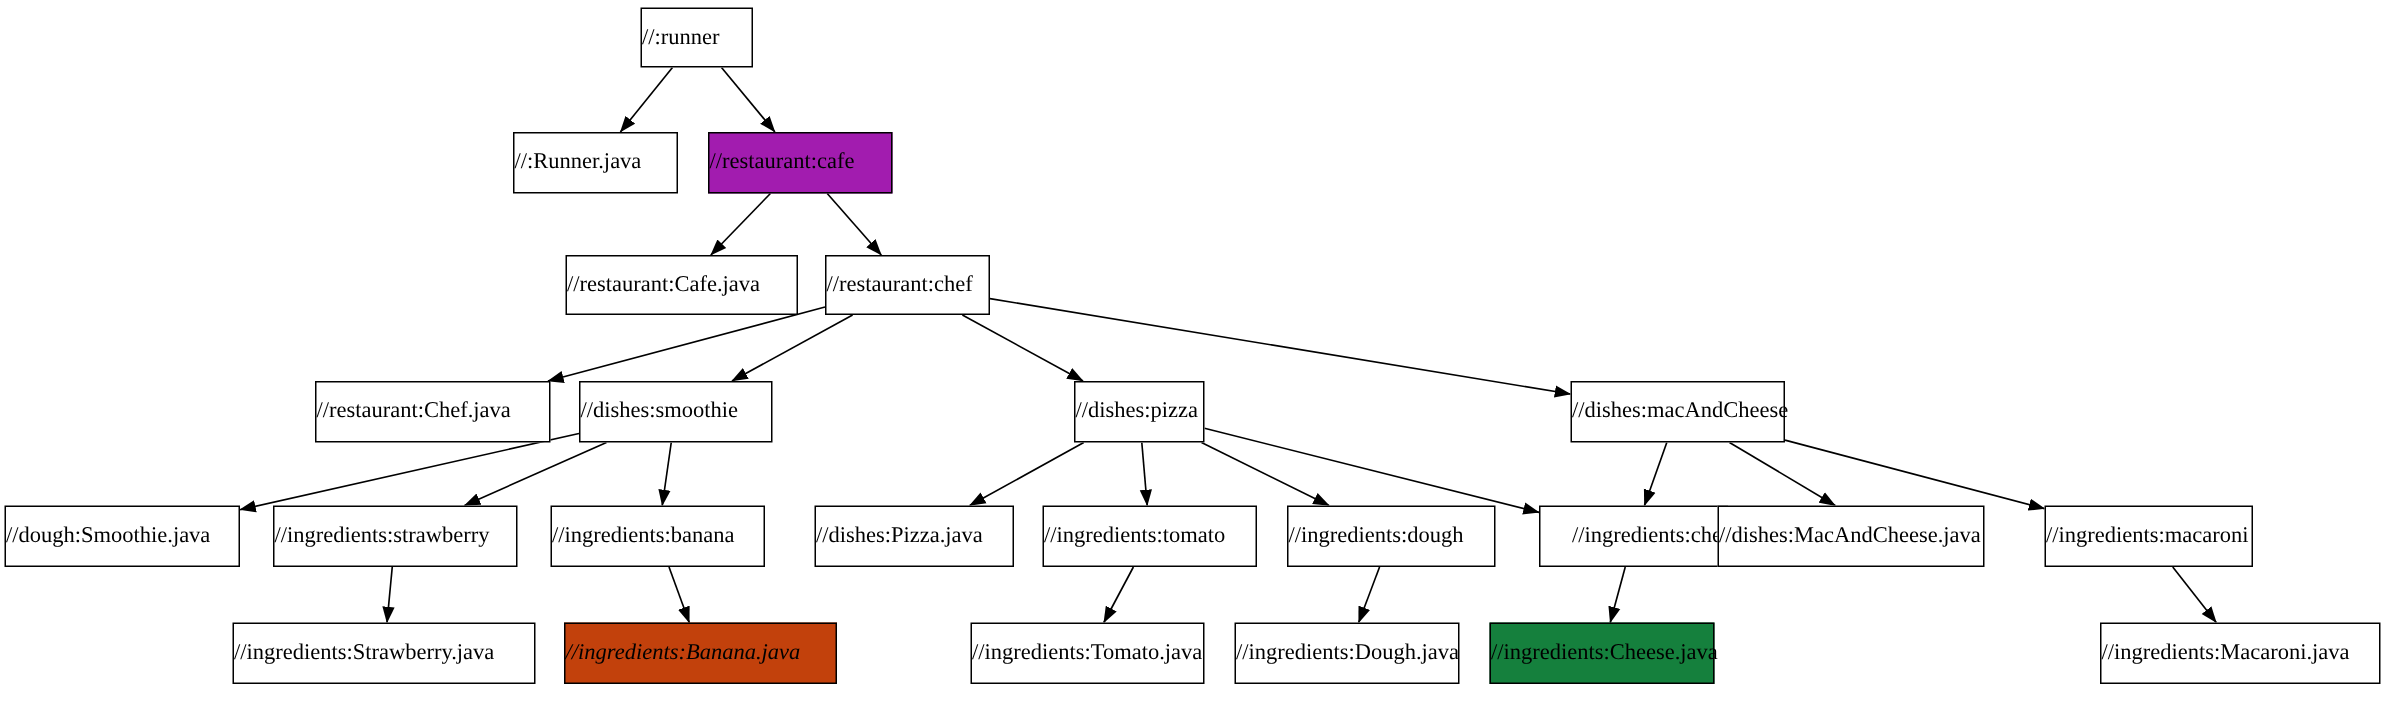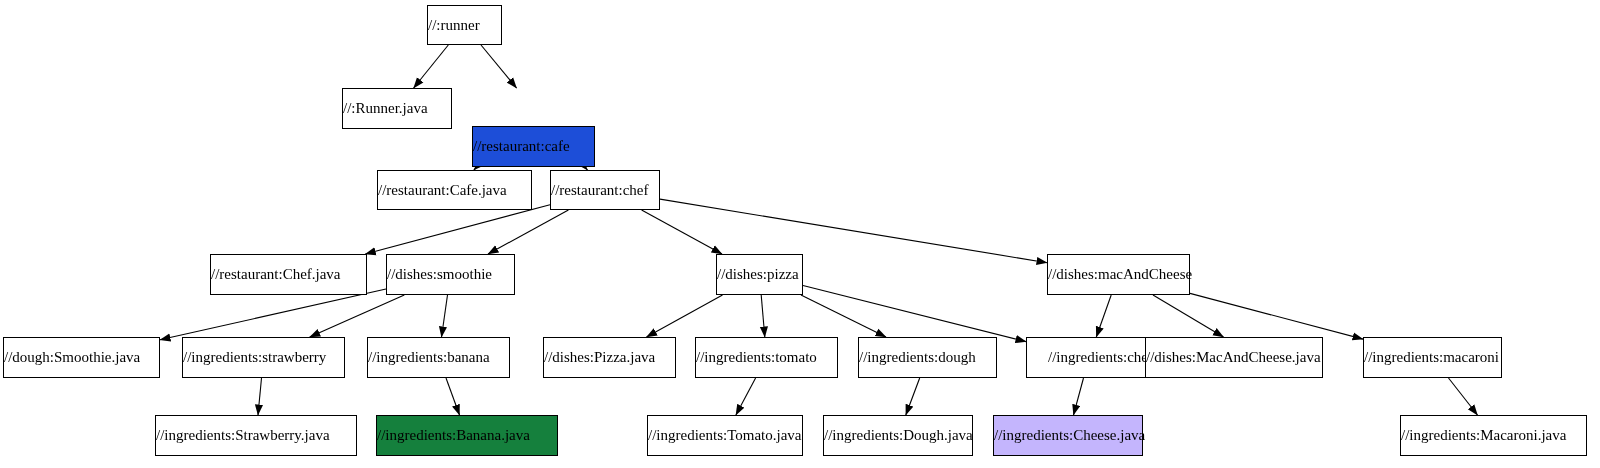--- a/index.html
+++ b/index.html
@@ -76,21 +76,21 @@
         <line x1="1448.5" y1="378.0" x2="1477.5" y2="415.0" stroke="#000000" stroke-width="1.1" class="edge-line" marker-end="url(#arrowhead)"></line>
       </g>
   </svg>
   <div id="node-layer">
       <div class="node" style="left: 427px; top: 5px; width: 75px; height: 40px; background: rgb(255, 255, 255); border-color: rgb(0, 0, 0); color: rgb(0, 0, 0);">
         <span>//:runner</span>
       </div>
       <div class="node" style="left: 342px; top: 88px; width: 110px; height: 41px; background: rgb(255, 255, 255); border-color: rgb(0, 0, 0); color: rgb(0, 0, 0);">
         <span>//:Runner.java</span>
       </div>
-      <div class="node" style="left: 472px; top: 88px; width: 123px; height: 41px; background: #1d4ed8; border-color: rgb(0, 0, 0); color: rgb(0, 0, 0); margin-top: 38px;">
+      <div class="node" style="left: 472px; top: 88px; width: 123px; height: 41px; background: #a21caf; border-color: rgb(0, 0, 0); color: rgb(0, 0, 0);">
         <span>//restaurant:cafe</span>
       </div>
       <div class="node" style="left: 377px; top: 170px; width: 155px; height: 40px; background: rgb(255, 255, 255); border-color: rgb(0, 0, 0); color: rgb(0, 0, 0);">
         <span>//restaurant:Cafe.java</span>
       </div>
       <div class="node" style="left: 550px; top: 170px; width: 110px; height: 40px; background: rgb(255, 255, 255); border-color: rgb(0, 0, 0); color: rgb(0, 0, 0);">
         <span>//restaurant:chef</span>
       </div>
       <div class="node" style="left: 210px; top: 254px; width: 157px; height: 41px; background: rgb(255, 255, 255); border-color: rgb(0, 0, 0); color: rgb(0, 0, 0);">
         <span>//restaurant:Chef.java</span>
@@ -127,29 +127,29 @@
       </div>
       <div class="node" style="left: 1145px; top: 337px; width: 178px; height: 41px; background: rgb(255, 255, 255); border-color: rgb(0, 0, 0); color: rgb(0, 0, 0);">
         <span>//dishes:MacAndCheese.java</span>
       </div>
       <div class="node" style="left: 1363px; top: 337px; width: 139px; height: 41px; background: rgb(255, 255, 255); border-color: rgb(0, 0, 0); color: rgb(0, 0, 0);">
         <span>//ingredients:macaroni</span>
       </div>
       <div class="node" style="left: 155px; top: 415px; width: 202px; height: 41px; background: rgb(255, 255, 255); border-color: rgb(0, 0, 0); color: rgb(0, 0, 0);">
         <span>//ingredients:Strawberry.java</span>
       </div>
-      <div class="node" style="left: 376px; top: 415px; width: 182px; height: 41px; background: #15803d; border-color: rgb(0, 0, 0); color: rgb(0, 0, 0);">
+      <div class="node" style="left: 376px; top: 415px; width: 182px; height: 41px; background: #c2410c; border-color: rgb(0, 0, 0); color: rgb(0, 0, 0); font-style: italic;">
         <span>//ingredients:Banana.java</span>
       </div>
       <div class="node" style="left: 647px; top: 415px; width: 156px; height: 41px; background: rgb(255, 255, 255); border-color: rgb(0, 0, 0); color: rgb(0, 0, 0);">
         <span>//ingredients:Tomato.java</span>
       </div>
       <div class="node" style="left: 823px; top: 415px; width: 150px; height: 41px; background: rgb(255, 255, 255); border-color: rgb(0, 0, 0); color: rgb(0, 0, 0);">
         <span>//ingredients:Dough.java</span>
       </div>
-      <div class="node" style="left: 993px; top: 415px; width: 150px; height: 41px; background: #c4b5fd; border-color: rgb(0, 0, 0); color: rgb(0, 0, 0);">
+      <div class="node" style="left: 993px; top: 415px; width: 150px; height: 41px; background: #15803d; border-color: rgb(0, 0, 0); color: rgb(0, 0, 0);">
         <span>//ingredients:Cheese.java</span>
       </div>
       <div class="node" style="left: 1400px; top: 415px; width: 187px; height: 41px; background: rgb(255, 255, 255); border-color: rgb(0, 0, 0); color: rgb(0, 0, 0);">
         <span>//ingredients:Macaroni.java</span>
       </div>
     </div>
 </div>
 
 </body></html>

